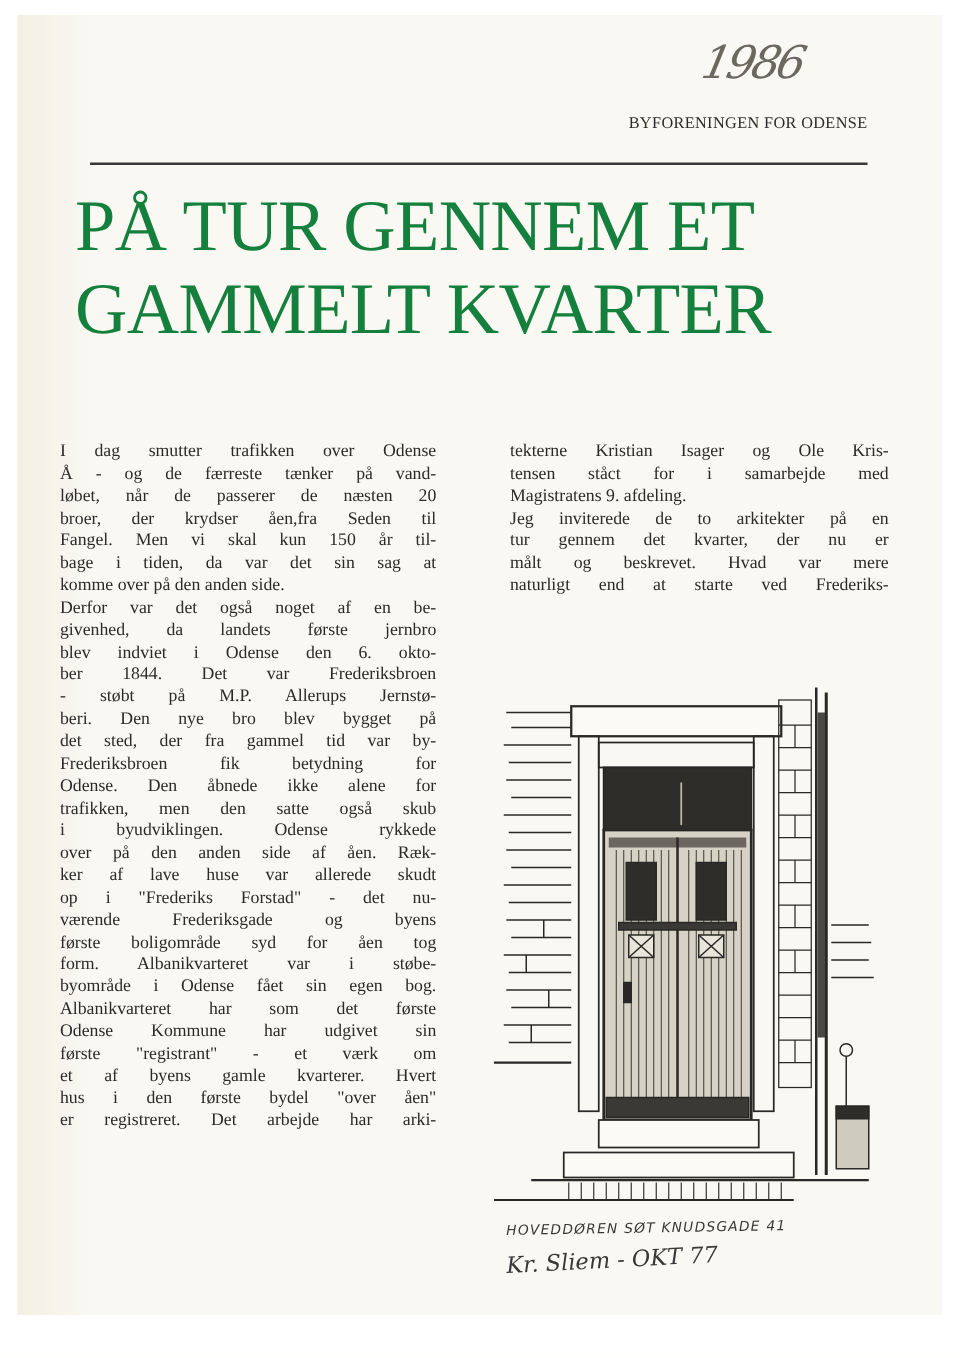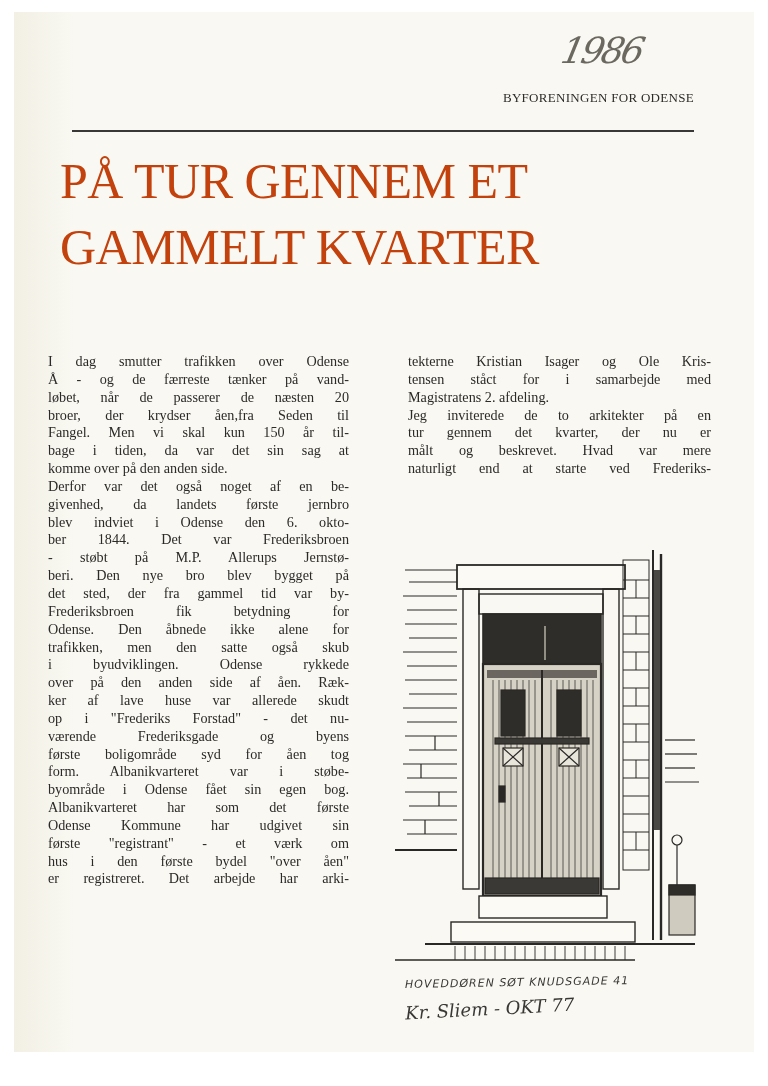--- a/index.html
+++ b/index.html
@@ -28,21 +28,21 @@
     position: absolute; left: 400px; top: 90px; width: 294px;
     text-align: right; font-size: 13px; letter-spacing: 0.3px;
     color: #2e2c2a;
   }
   .header-rule {
     position: absolute; left: 72px; top: 130px; width: 622px; height: 1.5px;
     background: #3a3836;
   }
   .title {
     position: absolute; left: 60px; top: 148px; width: 660px;
-    font-size: 50px; line-height: 66px; color: #c2410c;
+    font-size: 58px; line-height: 66px; color: #15803d;
     letter-spacing: -0.5px;
   }
   .title .line { display: block; white-space: nowrap; }
   .col {
     position: absolute; font-size: 14.2px; line-height: 17.85px; color: #2c2a28; font-family: Liberation Serif, serif;
   }
   .col .ln { display: block; white-space: nowrap; text-align: justify; text-align-last: justify; }
   .col .ln.last { text-align-last: left; }
   .col-left { left: 48px; top: 353px; width: 301px; }
   .col-right { left: 408px; top: 353px; width: 303px; }
@@ -97,27 +97,28 @@
     <span class="ln">over på den anden side af åen. Ræk-</span>
     <span class="ln">ker af lave huse var allerede skudt</span>
     <span class="ln">op i "Frederiks Forstad" - det nu-</span>
     <span class="ln">værende Frederiksgade og byens</span>
     <span class="ln">første boligområde syd for åen tog</span>
     <span class="ln">form. Albanikvarteret var i støbe-</span>
     <span class="ln">byområde i Odense fået sin egen bog.</span>
     <span class="ln">Albanikvarteret har som det første</span>
     <span class="ln">Odense Kommune har udgivet sin</span>
     <span class="ln">første "registrant" - et værk om</span>
+    <span class="ln">et af byens gamle kvarterer. Hvert</span>
     <span class="ln">hus i den første bydel "over åen"</span>
     <span class="ln">er registreret. Det arbejde har arki-</span>
   </div>
 <div class="col col-right" id="col-right">
     <span class="ln">tekterne Kristian Isager og Ole Kris-</span>
     <span class="ln">tensen ståct for i samarbejde med</span>
-    <span class="ln last">Magistratens 2. afdeling.</span>
+    <span class="ln last">Magistratens 9. afdeling.</span>
     <span class="ln">Jeg inviterede de to arkitekter på en</span>
     <span class="ln">tur gennem det kvarter, der nu er</span>
     <span class="ln">målt og beskrevet. Hvad var mere</span>
     <span class="ln">naturligt end at starte ved Frederiks-</span>
   </div>
 
 <svg class="drawing" viewBox="0 0 320 430" xmlns="http://www.w3.org/2000/svg">
   <g stroke="#2a2826" fill="none" stroke-width="1.2">
 
     <g>

